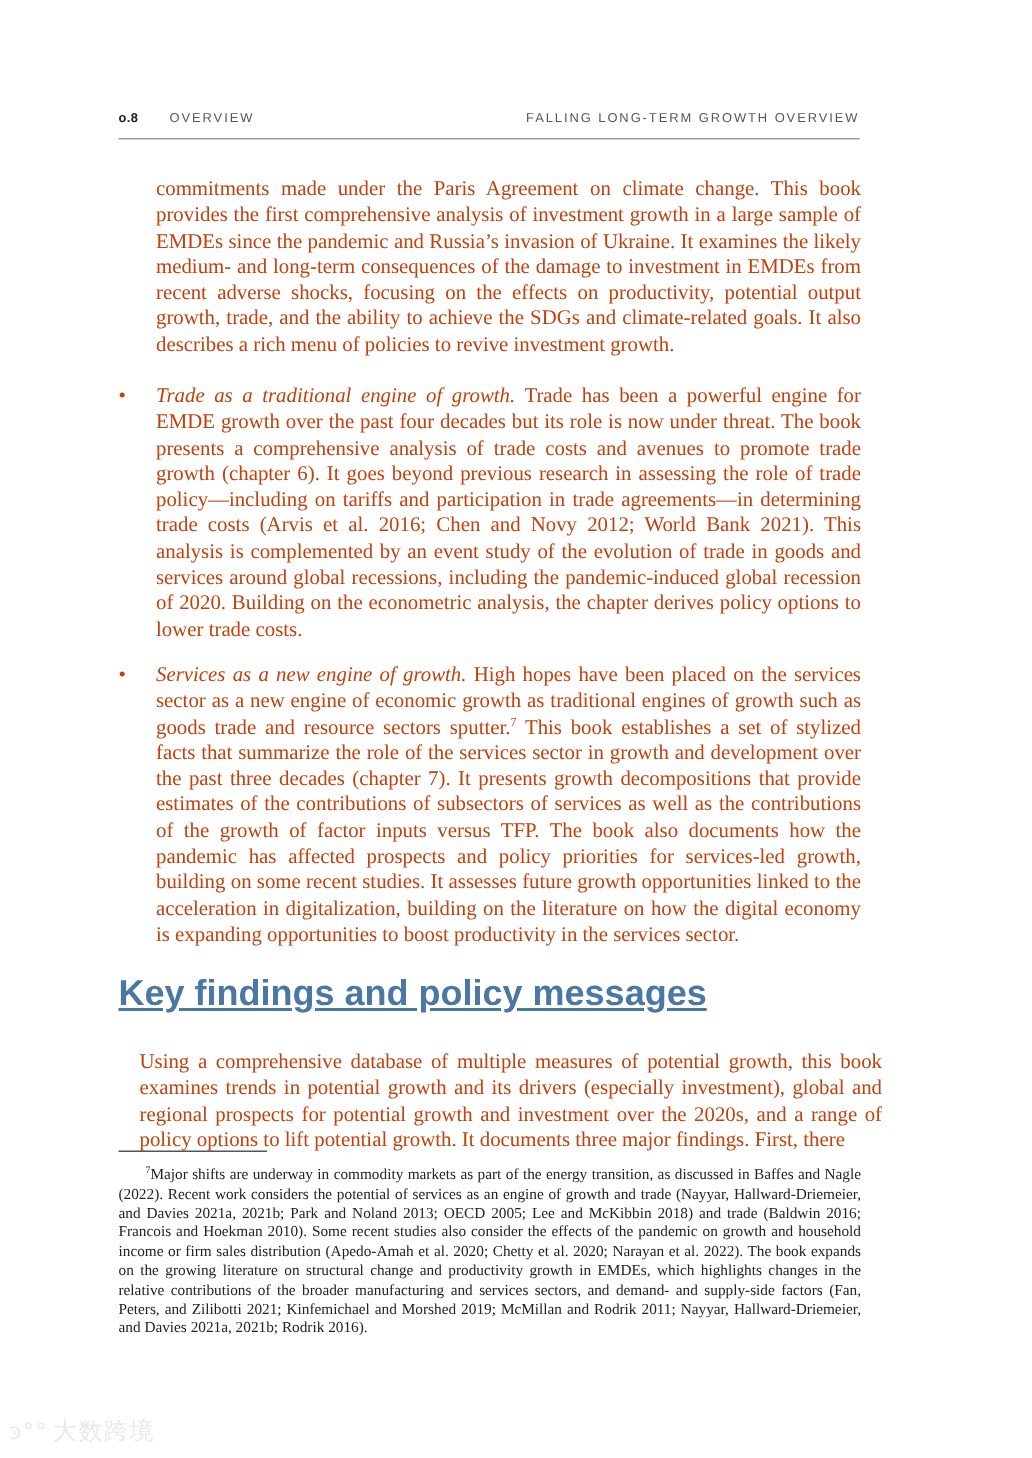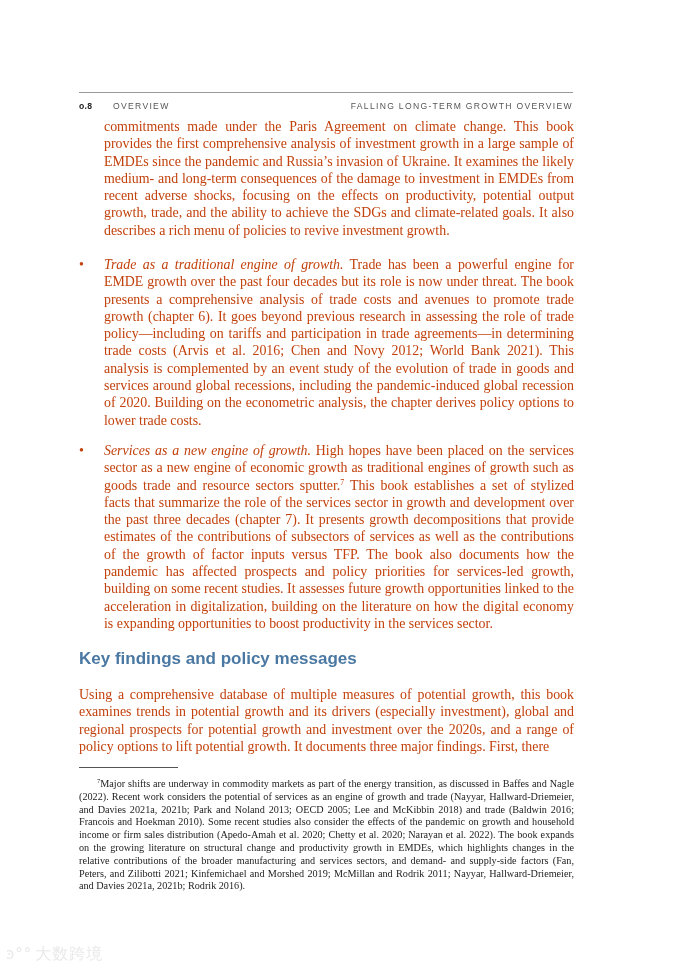--- a/index.html
+++ b/index.html
@@ -4,21 +4,21 @@
   <style>
     html, body { margin: 0; padding: 0; background: #ffffff; }
     body {
       width: 688px; height: 972px; position: relative; overflow: hidden;
       font-family: "DejaVu Serif", "Liberation Serif", serif;
       color: #1c1c1c;
     }
     .header {
       position: absolute; left: 79px; top: 70px; width: 494px; height: 20px;
       font-family: "Liberation Sans", "DejaVu Sans", sans-serif;
-      font-size: 8.6px; letter-spacing: 1.3px; color: #555; margin-top: 28px;
+      font-size: 8.6px; letter-spacing: 1.3px; color: #555;
     }
     .header .pnum { position: absolute; left: 0; top: 3px; font-weight: bold; color: #222; letter-spacing: 0.3px; }
     .header .section { position: absolute; left: 34px; top: 3px; }
     .header .running { position: absolute; right: 0; top: 3px; }
     .header-rule {
       position: absolute; left: 79px; top: 92px; width: 494px; height: 0;
       border-top: 1px solid #9a9a9a;
     }
     .body {
       font-family: "Liberation Serif", "DejaVu Serif", serif;
@@ -28,21 +28,21 @@
     .bullet-item { position: absolute; left: 79px; width: 495px; }
     .bullet-item .dot { position: absolute; left: 0; top: 0; font-size: 14px; }
     .bullet-item .text { margin-left: 25px; }
     .b1 { top: 256px; }
     .b2 { top: 442px; }
     em.lead { font-style: italic; }
     sup.fn { font-size: 8px; vertical-align: 5px; line-height: 0; }
     .section-heading {
       position: absolute; left: 79px; top: 649px;
       font-family: "Liberation Sans", "DejaVu Sans", sans-serif;
-      font-weight: bold; font-size: 17px; color: #4a78a2; margin: 0;
+      font-weight: bold; font-size: 24px; color: #4a78a2; margin: 0; text-decoration: underline;
     }
     .para-key { position: absolute; left: 79px; top: 686px; width: 495px; }
     .fn-rule {
       position: absolute; left: 79px; top: 767px; width: 99px; height: 0;
       border-top: 1px solid #555;
     }
     .footnote {
       position: absolute; left: 79px; top: 778px; width: 495px;
       font-family: "Liberation Serif", "DejaVu Serif", serif;
       font-size: 10.2px; line-height: 12.8px; text-align: justify; color: #222;
@@ -73,21 +73,21 @@
   <div class="text"><em class="lead">Trade as a traditional engine of growth.</em><span> Trade has been a powerful engine for EMDE growth over the past four decades but its role is now under threat. The book presents a comprehensive analysis of trade costs and avenues to promote trade growth (chapter 6). It goes beyond previous research in assessing the role of trade policy—including on tariffs and participation in trade agreements—in determining trade costs (Arvis et al. 2016; Chen and Novy 2012; World Bank 2021). This analysis is complemented by an event study of the evolution of trade in goods and services around global recessions, including the pandemic-induced global recession of 2020. Building on the econometric analysis, the chapter derives policy options to lower trade costs.</span></div>
 </div>
 
 <div class="body bullet-item b2">
   <span class="dot">•</span>
   <div class="text"><em class="lead">Services as a new engine of growth.</em><span> High hopes have been placed on the services sector as a new engine of economic growth as traditional engines of growth such as goods trade and resource sectors sputter.</span><sup class="fn">7</sup><span> This book establishes a set of stylized facts that summarize the role of the services sector in growth and development over the past three decades (chapter 7). It presents growth decompositions that provide estimates of the contributions of subsectors of services as well as the contributions of the growth of factor inputs versus TFP. The book also documents how the pandemic has affected prospects and policy priorities for services-led growth, building on some recent studies. It assesses future growth opportunities linked to the acceleration in digitalization, building on the literature on how the digital economy is expanding opportunities to boost productivity in the services sector.</span></div>
 </div>
 
 <h2 class="section-heading">Key findings and policy messages</h2>
 
-<p class="body para-key" style="margin:0">Using a comprehensive database of multiple measures of potential growth, this book examines trends in potential growth and its drivers (especially investment), global and regional prospects for potential growth and investment over the 2020s, and a range of policy options to lift potential growth. It documents three major findings. First, there</p>
+<p class="body para-key" style="margin:14px">Using a comprehensive database of multiple measures of potential growth, this book examines trends in potential growth and its drivers (especially investment), global and regional prospects for potential growth and investment over the 2020s, and a range of policy options to lift potential growth. It documents three major findings. First, there</p>
 
 <div class="fn-rule"></div>
 
 <p class="footnote" style="margin:0"><sup>7</sup><span>Major shifts are underway in commodity markets as part of the energy transition, as discussed in Baffes and Nagle (2022). Recent work considers the potential of services as an engine of growth and trade (Nayyar, Hallward-Driemeier, and Davies 2021a, 2021b; Park and Noland 2013; OECD 2005; Lee and McKibbin 2018) and trade (Baldwin 2016; Francois and Hoekman 2010). Some recent studies also consider the effects of the pandemic on growth and household income or firm sales distribution (Apedo-Amah et al. 2020; Chetty et al. 2020; Narayan et al. 2022). The book expands on the growing literature on structural change and productivity growth in EMDEs, which highlights changes in the relative contributions of the broader manufacturing and services sectors, and demand- and supply-side factors (Fan, Peters, and Zilibotti 2021; Kinfemichael and Morshed 2019; McMillan and Rodrik 2011; Nayyar, Hallward-Driemeier, and Davies 2021a, 2021b; Rodrik 2016).</span></p>
 
 <div class="watermark">
   <span class="logo">ꜿ°°</span><span>大数跨境</span>
 </div>
 
 </body></html>

